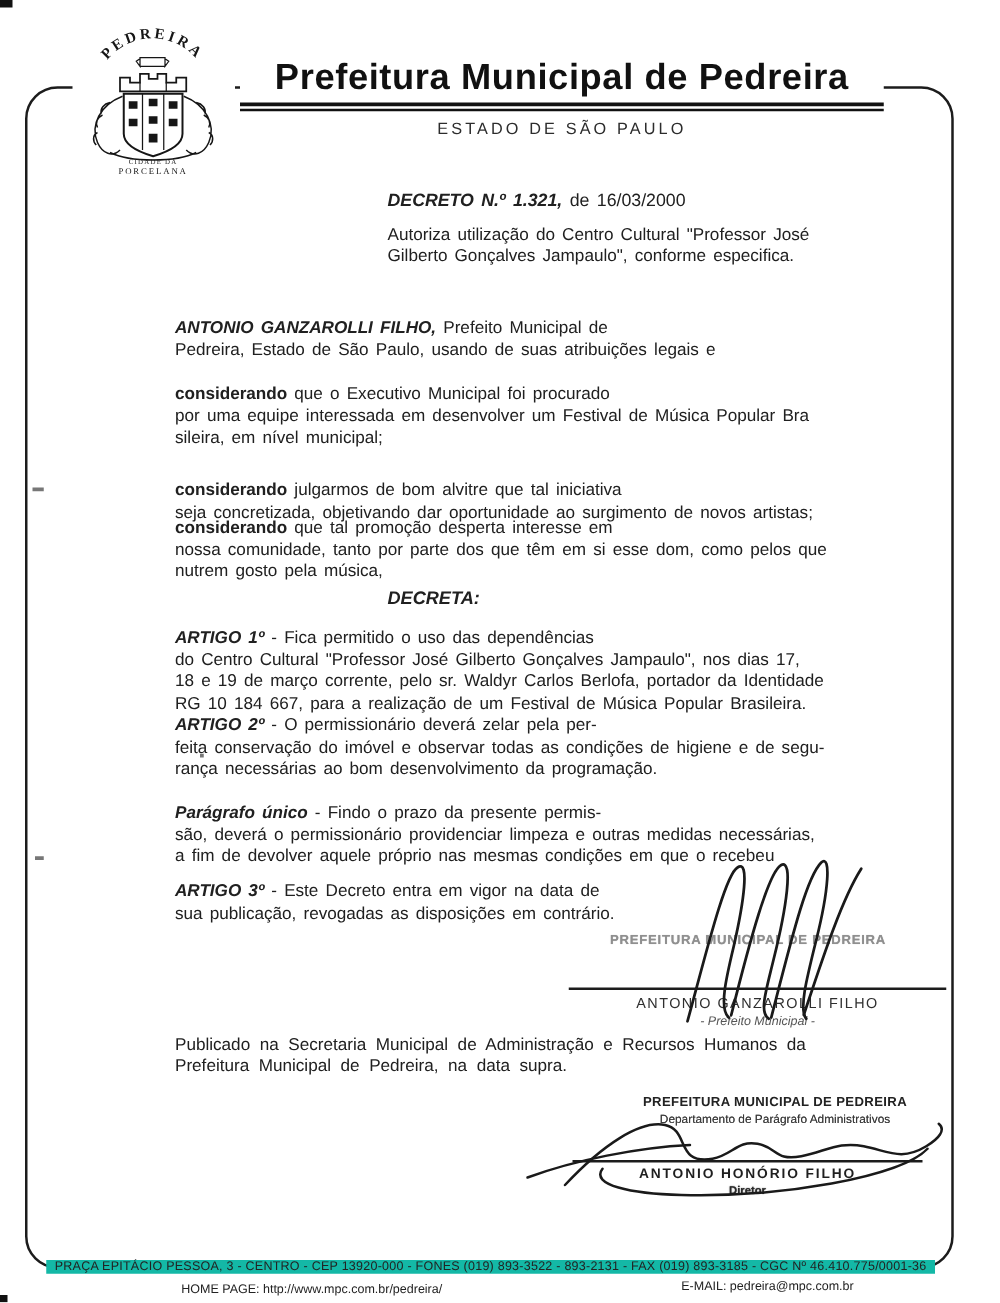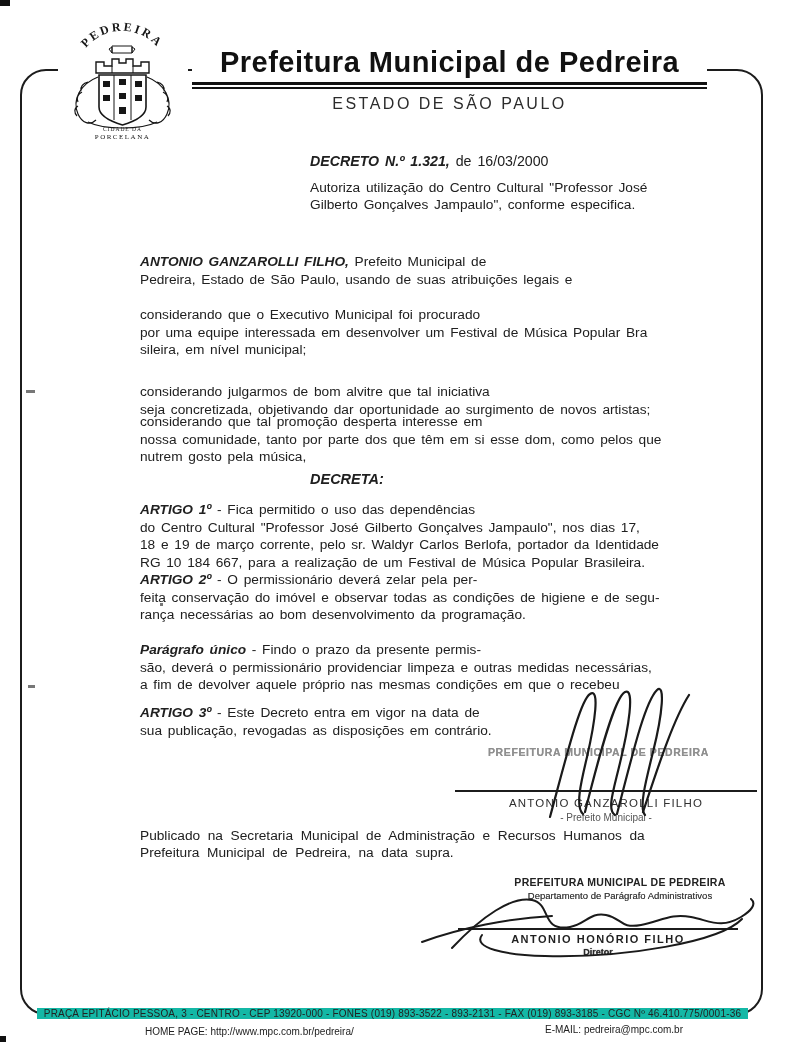--- a/index.html
+++ b/index.html
@@ -8,33 +8,33 @@
   .abs{position:absolute;}
   
   .frame{position:absolute;left:20px;top:69px;width:739px;height:942px;
          border:2px solid #1c1c1c;border-radius:26px;}
   
   .crest-box{position:absolute;left:58px;top:14px;width:130px;height:128px;background:#fff;z-index:3;}
   .masthead{position:absolute;left:192px;top:46px;width:515px;background:#fff;z-index:3;text-align:center;}
   .mast-title{font-size:29px;font-weight:bold;letter-spacing:.5px;color:#111;white-space:nowrap;}
   .rule-a{height:3px;background:#111;margin-top:3px;}
   .rule-b{height:2px;background:#111;margin-top:2px;}
-  .mast-sub{margin-top:6px;font-size:16px;letter-spacing:2.5px;color:#2c2c2c;}
+  .mast-sub{margin-top:6px;font-size:13px;letter-spacing:2.5px;color:#2c2c2c;}
   
   .par{position:absolute;font-size:13.7px;line-height:17.4px;white-space:pre-line;
        word-spacing:.14em;color:#202020;}
   .indent{text-indent:170px;}
   .lead-bi{font-weight:bold;font-style:italic;}
-  .lead-b{font-weight:normal;margin-top:32px;}
+  .lead-b{font-weight:bold;margin-top:32px;}
   
   .stamp-faded{position:absolute;left:488px;top:746px;font-size:10.5px;font-weight:bold;
        letter-spacing:.6px;color:#8f8f8f;white-space:nowrap;text-shadow:0 0 .6px #9a9a9a;}
   .sig-rule{position:absolute;background:#1c1c1c;height:2px;}
   .sig-name{position:absolute;text-align:center;font-size:11.5px;letter-spacing:1.2px;color:#2f2f2f;white-space:nowrap;}
-  .sig-role{position:absolute;text-align:center;font-size:10px;color:#555;}
+  .sig-role{position:absolute;text-align:center;font-size:10px;color:#555;font-style:italic;}
   .stamp2{position:absolute;left:470px;top:876px;width:300px;text-align:center;z-index:1;}
   .stamp2 .l1{font-size:10.5px;font-weight:bold;letter-spacing:.3px;color:#222;}
   .stamp2 .l2{font-size:9.5px;color:#3a3a3a;margin-top:2px;text-shadow:0 0 .5px #666;}
   .dir-name{position:absolute;left:458px;top:933px;width:280px;text-align:center;
        font-size:11px;font-weight:bold;letter-spacing:1.5px;color:#1f1f1f;white-space:nowrap;}
   .dir-role{position:absolute;left:458px;top:947px;width:280px;text-align:center;
        font-size:9px;font-weight:bold;color:#2a2a2a;text-shadow:0 0 1px #444;}
   
   .foot1{position:absolute;left:20px;top:1008px;width:745px;text-align:center;font-size:10px;
        color:#222;letter-spacing:.2px;z-index:3;white-space:nowrap;}

